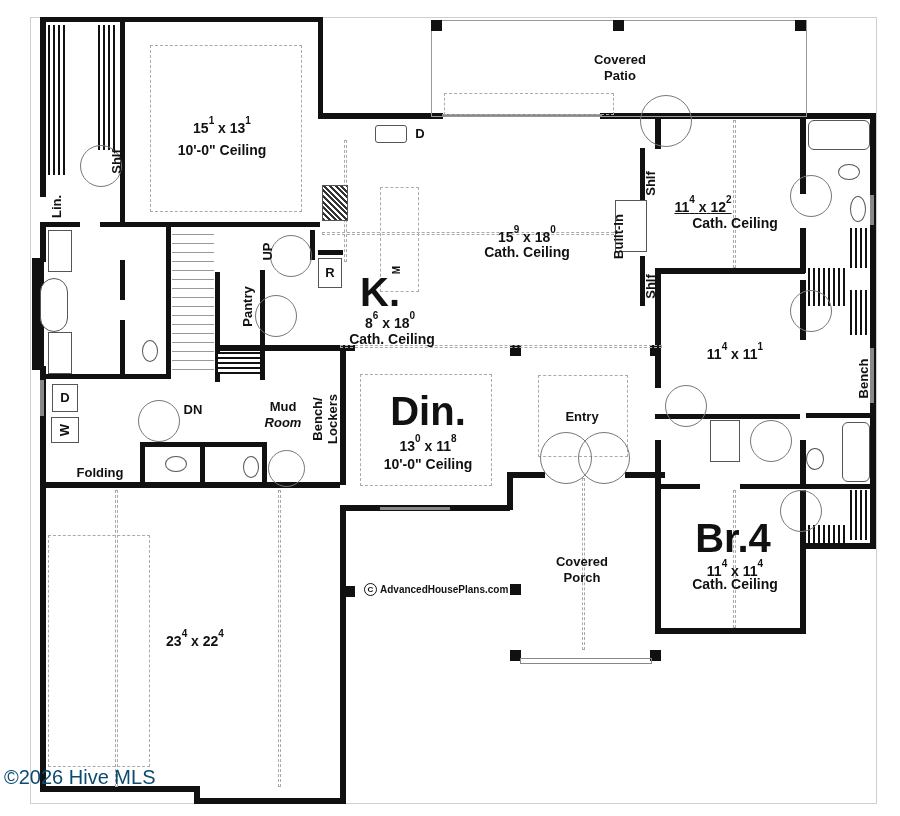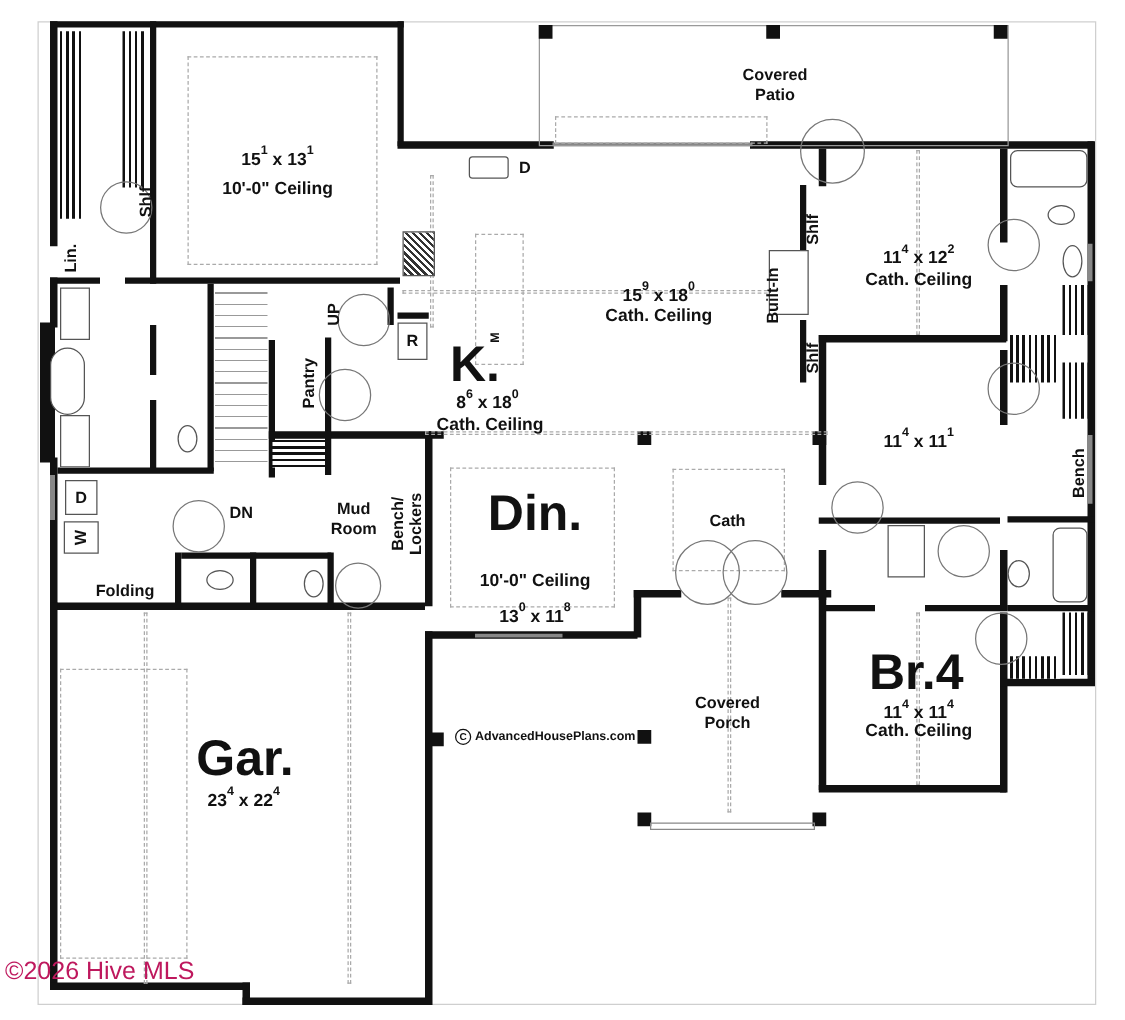--- a/index.html
+++ b/index.html
@@ -15,21 +15,21 @@
   .dim{font-size:14px;font-weight:bold;}
   .dim sup{font-size:10px;position:relative;top:-3px;}
   .sub{font-size:14px;font-weight:bold;}
   .sm{font-size:13px;font-weight:bold;}
   .vert{transform:rotate(-90deg);transform-origin:center center;}
   .closet{position:absolute;background:repeating-linear-gradient(90deg,#111 0 2px,#fff 2px 5px);}
   .closet-v{position:absolute;background:repeating-linear-gradient(0deg,#111 0 2px,#fff 2px 5px);}
   .fix{position:absolute;border:1px solid #555;border-radius:50%;background:#fff;}
   .box{position:absolute;border:1px solid #555;background:#fff;}
   .arc{position:absolute;border:1px solid #777;border-radius:50%;}
-  .watermark{position:absolute;left:4px;top:766px;font-size:20px;color:#be185d;letter-spacing:0px;font-family:"Liberation Sans",sans-serif;}
+  .watermark{position:absolute;left:4px;top:766px;font-size:20px;color:#0c4a6e;letter-spacing:0px;font-family:"Liberation Sans",sans-serif;}
   .credit{position:absolute;left:364px;top:583px;font-size:10px;font-weight:bold;display:flex;align-items:center;gap:3px;}
   .credit .c{display:inline-block;width:11px;height:11px;border:1px solid #111;border-radius:50%;font-size:8px;line-height:11px;text-align:center;}
 </style>
 </head>
 <body>
 
 <div class="plan">
 
   <div class="frame" style="left:30px;top:17px;width:845px;height:785px;"></div>
 
@@ -182,21 +182,21 @@
   <div class="lbl sub" style="left:462px;top:245px;width:130px;">Cath. Ceiling</div>
 
   <div class="lbl big" style="left:355px;top:272px;width:50px;">K.</div>
   <div class="lbl dim" style="left:350px;top:314px;width:80px;">
     <span>8</span><sup>6</sup>
     <span>x</span>
     <span>18</span><sup>0</sup>
   </div>
   <div class="lbl sub" style="left:344px;top:332px;width:96px;">Cath. Ceiling</div>
 
-  <div class="lbl dim" style="left:690px;top:198px;width:90px;">
+  <div class="lbl dim" style="left:658px;top:198px;width:90px;text-decoration:underline;">
     <span>11</span><sup>4</sup>
     <span>x</span>
     <span>12</span><sup>2</sup>
   </div>
   <div class="lbl sub" style="left:680px;top:216px;width:110px;">Cath. Ceiling</div>
 
   <div class="lbl dim" style="left:690px;top:345px;width:90px;">
     <span>11</span><sup>4</sup>
     <span>x</span>
     <span>11</span><sup>1</sup>
@@ -204,46 +204,45 @@
 
   <div class="lbl big" style="left:683px;top:518px;width:100px;text-align:center;">Br.4</div>
   <div class="lbl dim" style="left:690px;top:562px;width:90px;">
     <span>11</span><sup>4</sup>
     <span>x</span>
     <span>11</span><sup>4</sup>
   </div>
   <div class="lbl sub" style="left:680px;top:577px;width:110px;">Cath. Ceiling</div>
 
   <div class="lbl big" style="left:378px;top:391px;width:100px;">Din.</div>
-  <div class="lbl dim" style="left:383px;top:437px;width:90px;margin-top:48px;">
+  <div class="lbl dim" style="left:383px;top:437px;width:90px;">
     <span>13</span><sup>0</sup>
     <span>x</span>
     <span>11</span><sup>8</sup>
   </div>
   <div class="lbl sub" style="left:368px;top:457px;width:120px;">10'-0" Ceiling</div>
 
-  <div class="lbl big" style="left:146px;top:587px;width:100px;">Gar.</div>
   <div class="lbl dim" style="left:150px;top:632px;width:90px;">
     <span>23</span><sup>4</sup>
     <span>x</span>
     <span>22</span><sup>4</sup>
   </div>
 
   <div class="lbl sm" style="left:570px;top:53px;width:100px;">
     <div>Covered</div>
       <div style="margin-top:3px;">Patio</div>
   </div>
   <div class="lbl sm" style="left:532px;top:555px;width:100px;">
     <div>Covered</div>
       <div style="margin-top:3px;">Porch</div>
   </div>
-  <div class="lbl sm" style="left:550px;top:410px;width:64px;">Cath</div>
+  <div class="lbl sm" style="left:550px;top:410px;width:64px;">Entry</div>
   <div class="lbl sm" style="left:258px;top:400px;width:50px;">
     <div>Mud</div>
-      <div style="margin-top:3px;">Room</div>
+      <div style="margin-top:3px;font-style:italic;">Room</div>
   </div>
   <div class="lbl sm vert" style="left:285px;top:405px;width:80px;">
     <div>Bench/</div>
       <div style="margin-top:2px;">Lockers</div>
   </div>
   <div class="lbl sm" style="left:70px;top:466px;width:60px;">Folding</div>
   <div class="lbl sm vert" style="left:222px;top:300px;width:50px;">Pantry</div>
   <div class="lbl sm vert" style="left:838px;top:372px;width:50px;">Bench</div>
   <div class="lbl sm vert" style="left:588px;top:230px;width:60px;">Built-In</div>
   <div class="lbl sm vert" style="left:632px;top:177px;width:36px;">Shlf</div>

